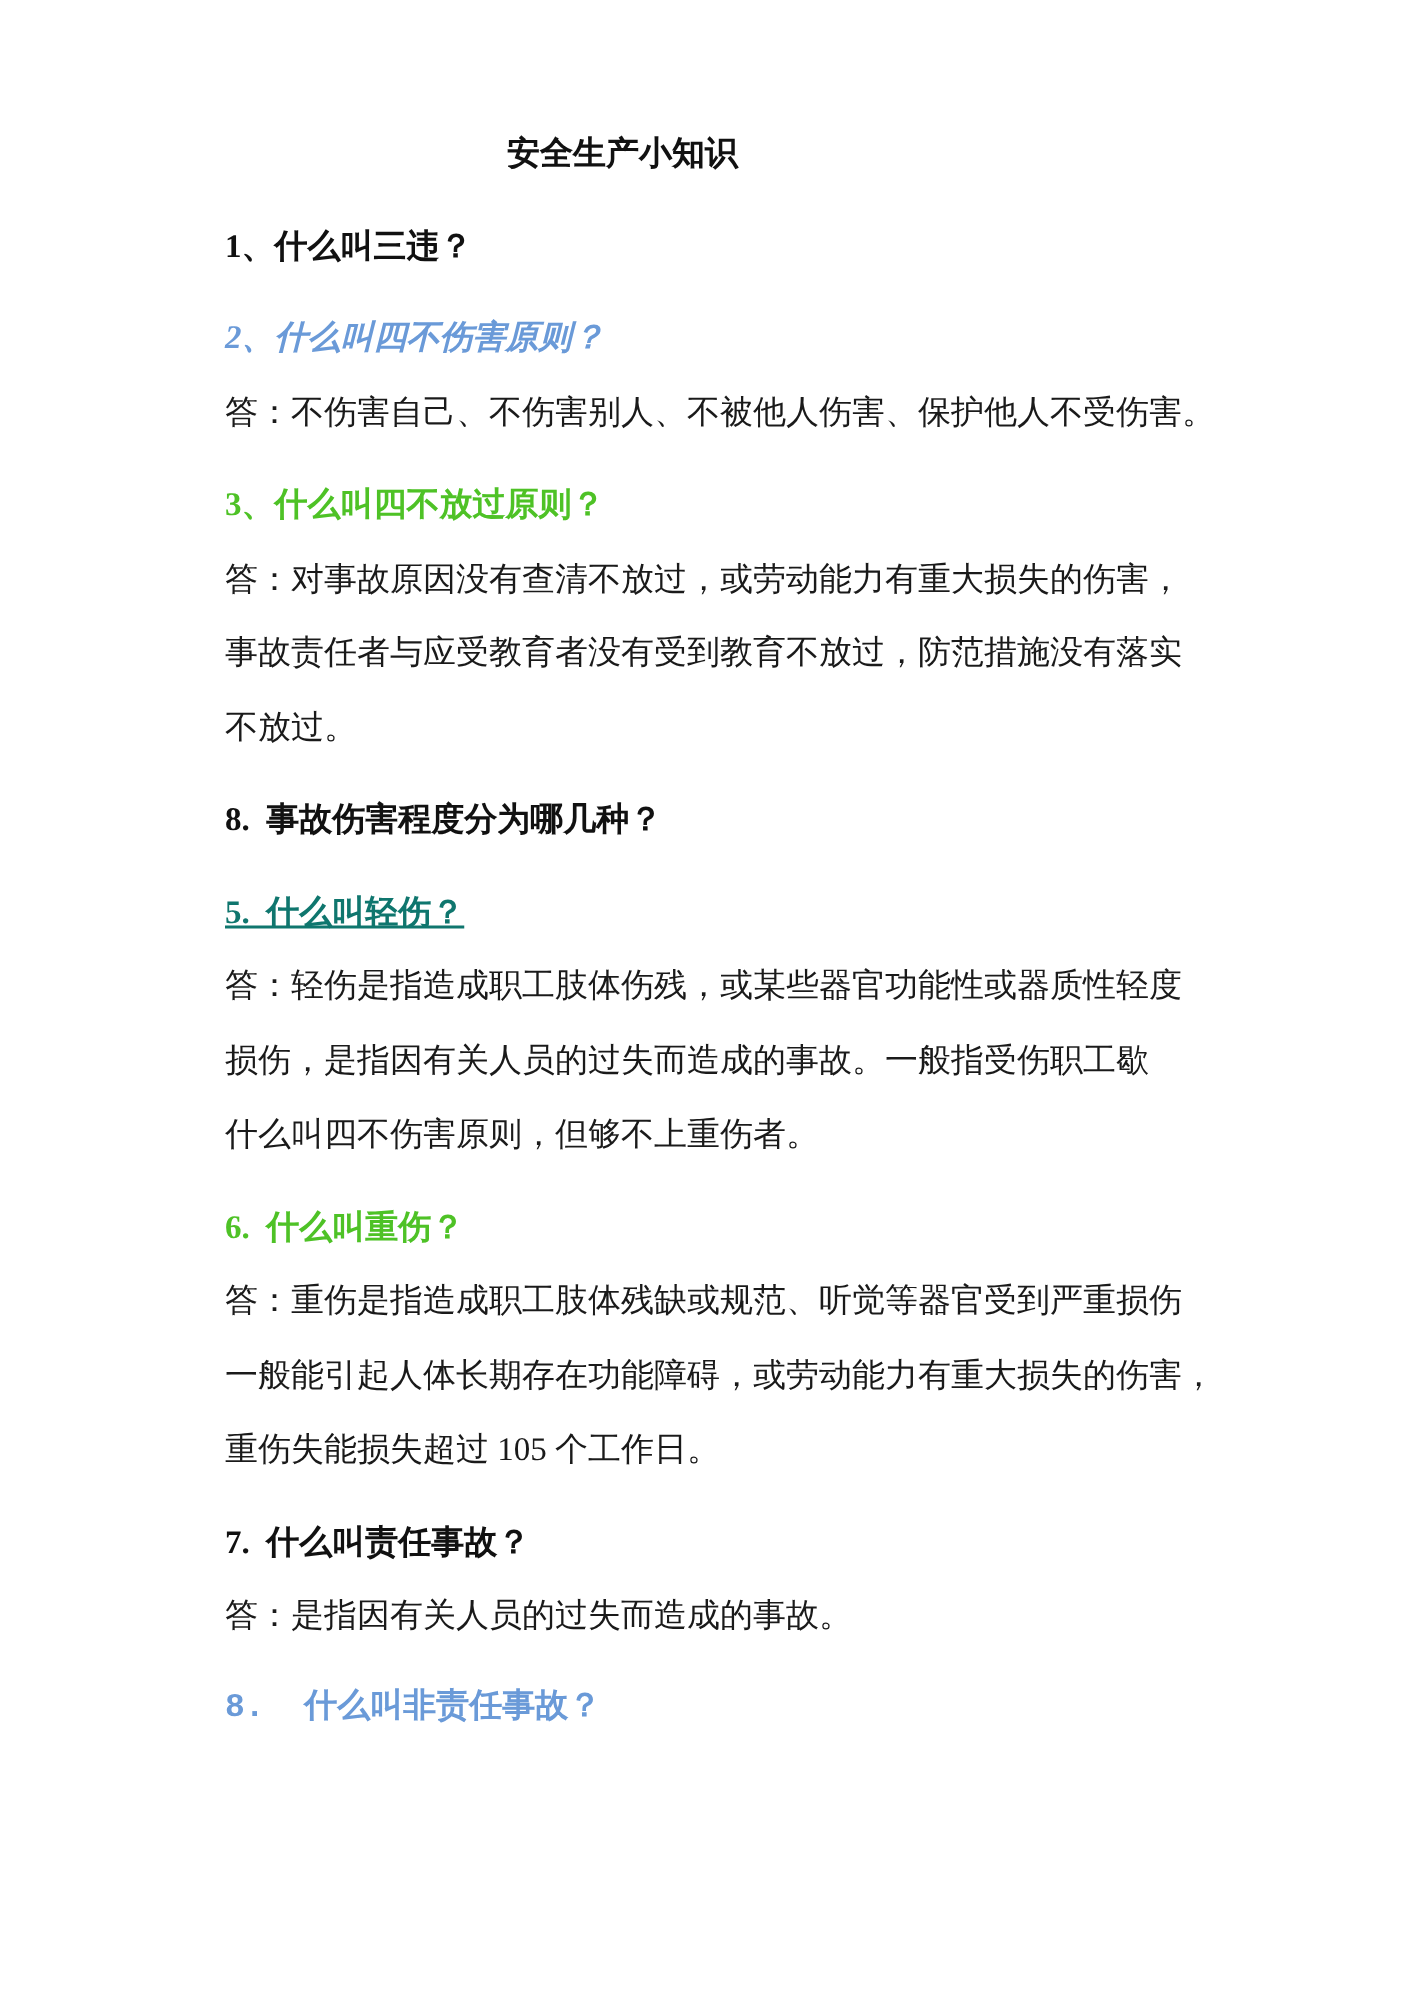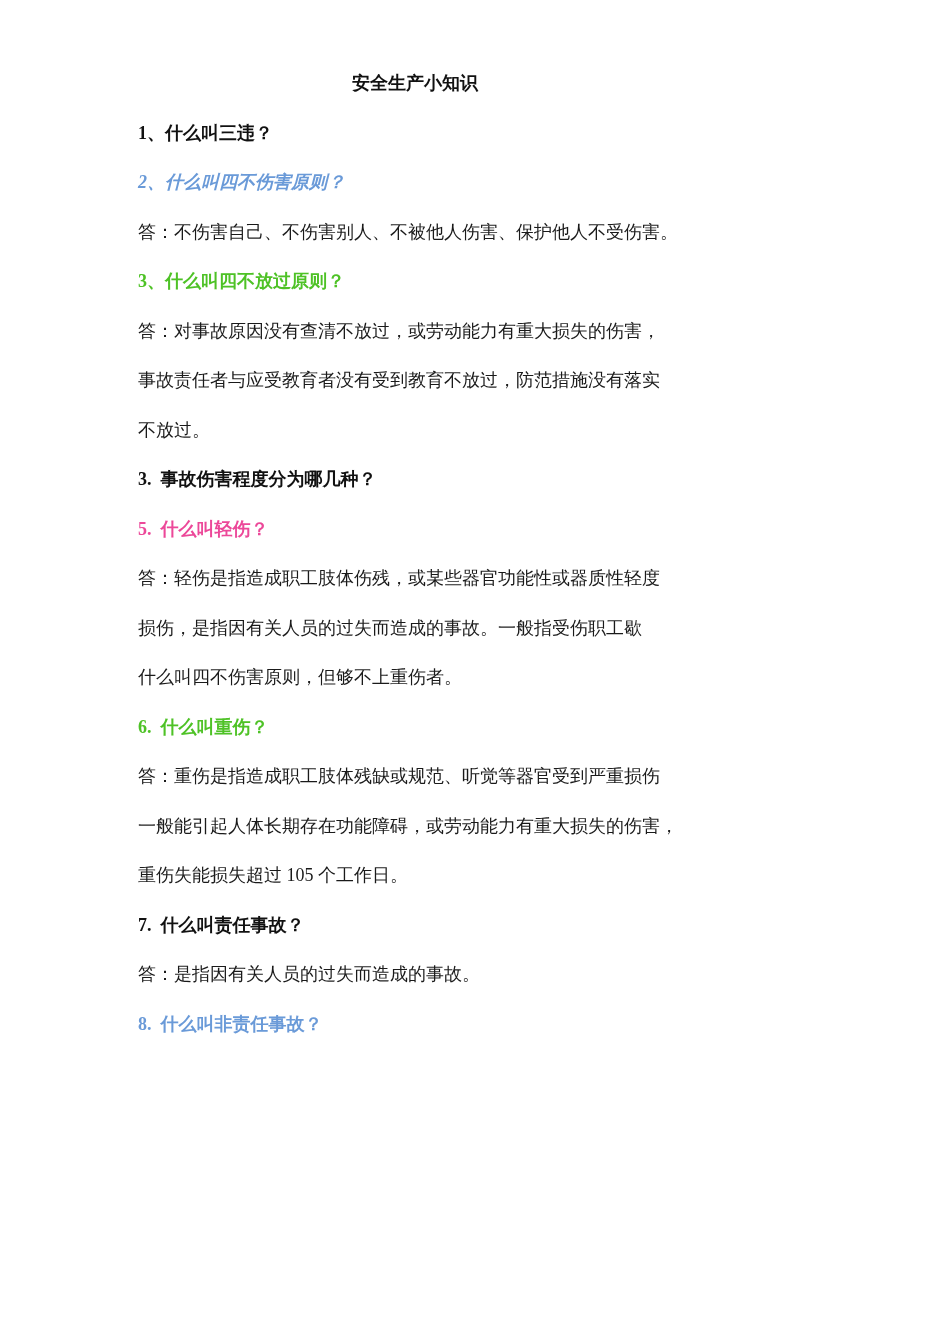--- a/index.html
+++ b/index.html
@@ -6,43 +6,43 @@
     margin: 0;
     padding: 0;
     background: #ffffff;
   }
   .page {
     position: relative;
     width: 824px;
     height: 1344px;
     background: #ffffff;
     box-sizing: border-box;
-    padding: 59px 132px 0 138px;
+    padding: 77px 132px 0 138px;
     font-family: "Liberation Serif", "DejaVu Serif", serif;
-    font-size: 18px;
+    font-size: 22px;
     color: #1a1a1a;
     overflow: hidden;
   }
   .line {
     line-height: 49.5px;
     white-space: pre;
   }
   .title {
     text-align: center;
     font-weight: bold;
     color: #111111;
   }
   .question {
     font-weight: bold;
   }
   .answer {
     color: #1a1a1a;
   }
   .qa-block {
-    margin: 0;
+    margin: 12px;
     padding: 0;
   }
 </style>
 </head>
 <body>
 
 <div class="page">
 
   <div class="line title">安全生产小知识</div>
 
@@ -56,39 +56,39 @@
   </div>
 
   <div class="qa-block">
     <div class="line question" style="color: rgb(78, 194, 38);">3、什么叫四不放过原则？</div>
     <div class="line answer">答：对事故原因没有查清不放过，或劳动能力有重大损失的伤害，</div>
     <div class="line answer">事故责任者与应受教育者没有受到教育不放过，防范措施没有落实</div>
     <div class="line answer">不放过。</div>
   </div>
 
   <div class="qa-block">
-    <div class="line question" style="color: rgb(17, 17, 17);">3.  事故伤害程度分为哪几种？</div>
+    <div class="line question" style="color: rgb(17, 17, 17);">8.  事故伤害程度分为哪几种？</div>
   </div>
 
   <div class="qa-block">
-    <div class="line question" style="color: #ec4899;">5.  什么叫轻伤？</div>
+    <div class="line question" style="color: #0f766e; text-decoration: underline;">5.  什么叫轻伤？</div>
     <div class="line answer">答：轻伤是指造成职工肢体伤残，或某些器官功能性或器质性轻度</div>
     <div class="line answer">损伤，是指因有关人员的过失而造成的事故。一般指受伤职工歇</div>
     <div class="line answer">什么叫四不伤害原则，但够不上重伤者。</div>
   </div>
 
   <div class="qa-block">
     <div class="line question" style="color: rgb(78, 194, 38);">6.  什么叫重伤？</div>
     <div class="line answer">答：重伤是指造成职工肢体残缺或规范、听觉等器官受到严重损伤</div>
     <div class="line answer">一般能引起人体长期存在功能障碍，或劳动能力有重大损失的伤害，</div>
     <div class="line answer">重伤失能损失超过 105 个工作日。</div>
   </div>
 
   <div class="qa-block">
     <div class="line question" style="color: rgb(17, 17, 17);">7.  什么叫责任事故？</div>
     <div class="line answer">答：是指因有关人员的过失而造成的事故。</div>
   </div>
 
   <div class="qa-block">
-    <div class="line question" style="color: rgb(106, 154, 216);">8.  什么叫非责任事故？</div>
+    <div class="line question" style="color: rgb(106, 154, 216); font-family: Liberation Mono, monospace;">8.  什么叫非责任事故？</div>
   </div>
 
 </div>
 
 </body></html>

